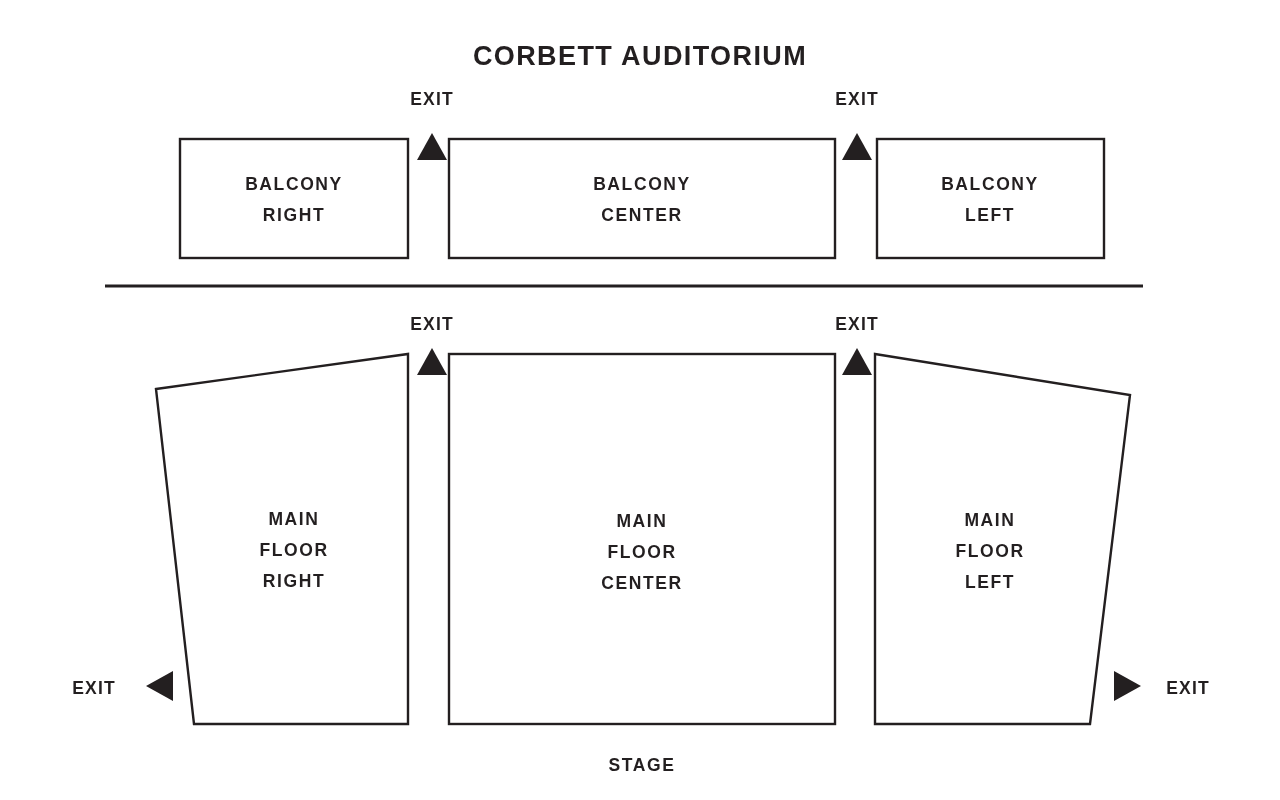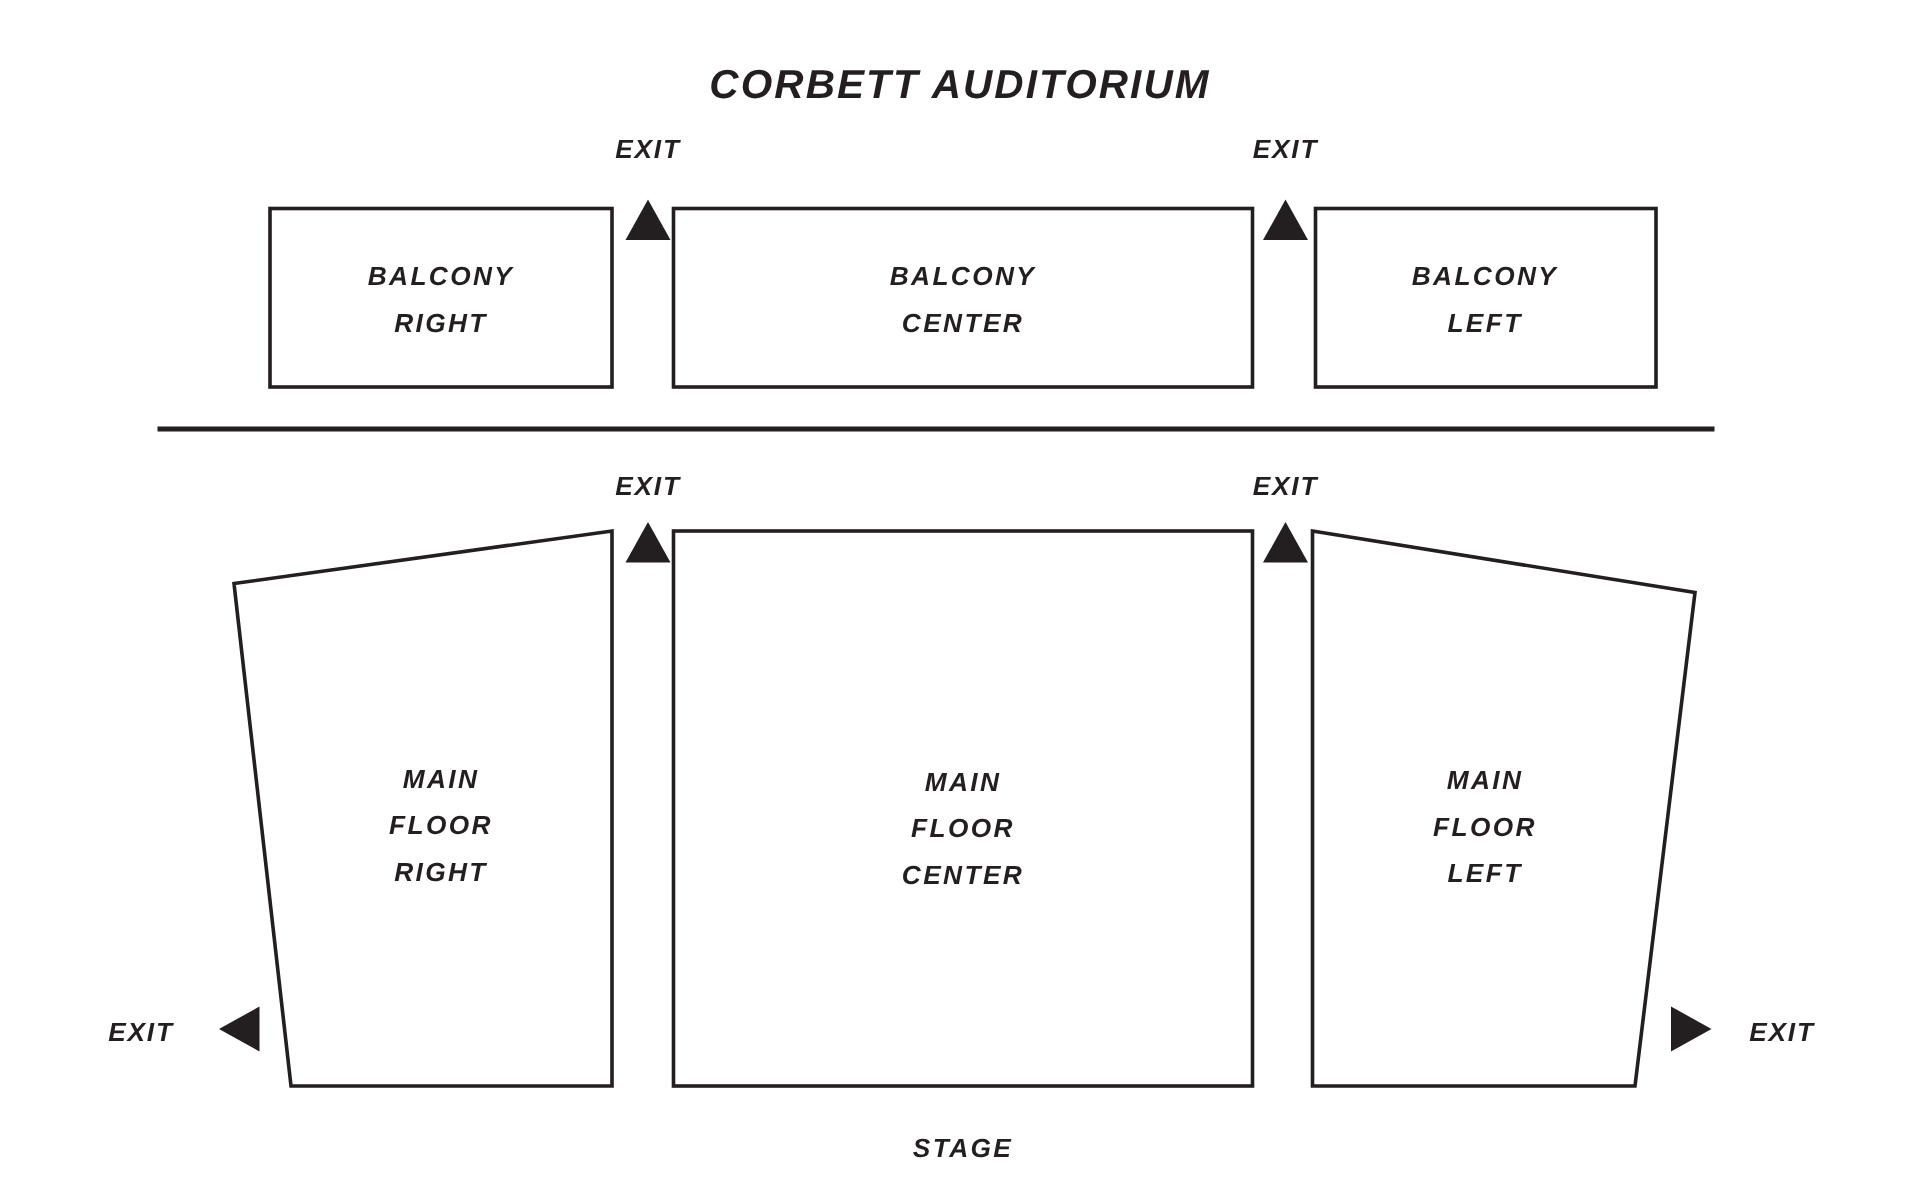--- a/index.html
+++ b/index.html
@@ -11,21 +11,20 @@
     width: 1280px;
     height: 800px;
     overflow: hidden;
     font-family: "Liberation Sans", sans-serif;
     color: #231f20;
   }
   #stage-root {
     position: relative;
     width: 1232px;
     height: 800px;
-    font-style: italic;
   }
   svg.map {
     position: absolute;
     top: 0;
     left: 0;
     width: 1280px;
     height: 800px;
   }
   .shape {
     fill: #ffffff;

